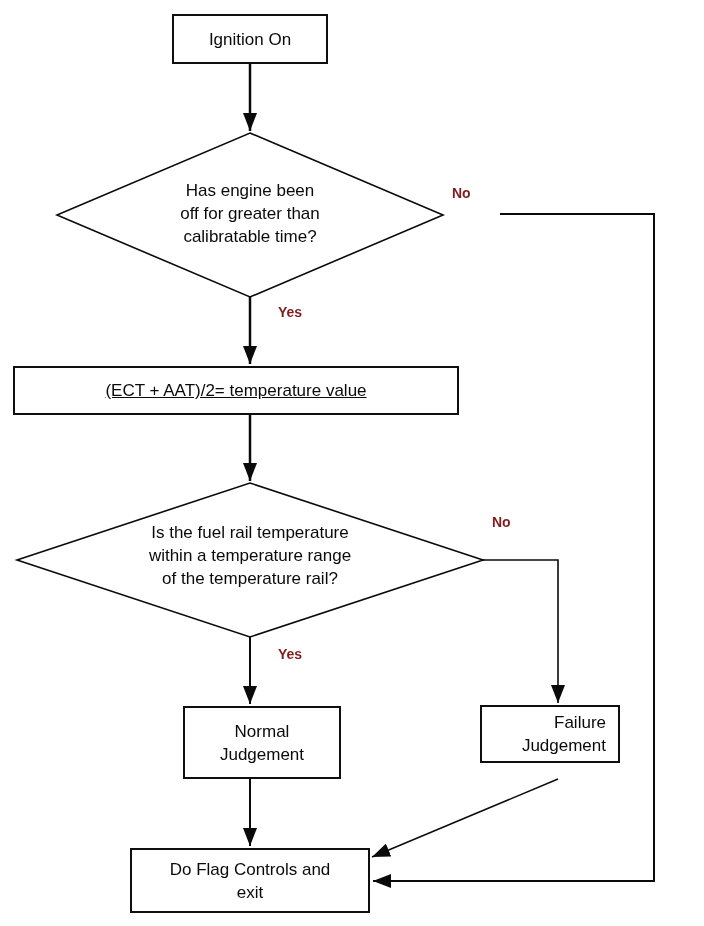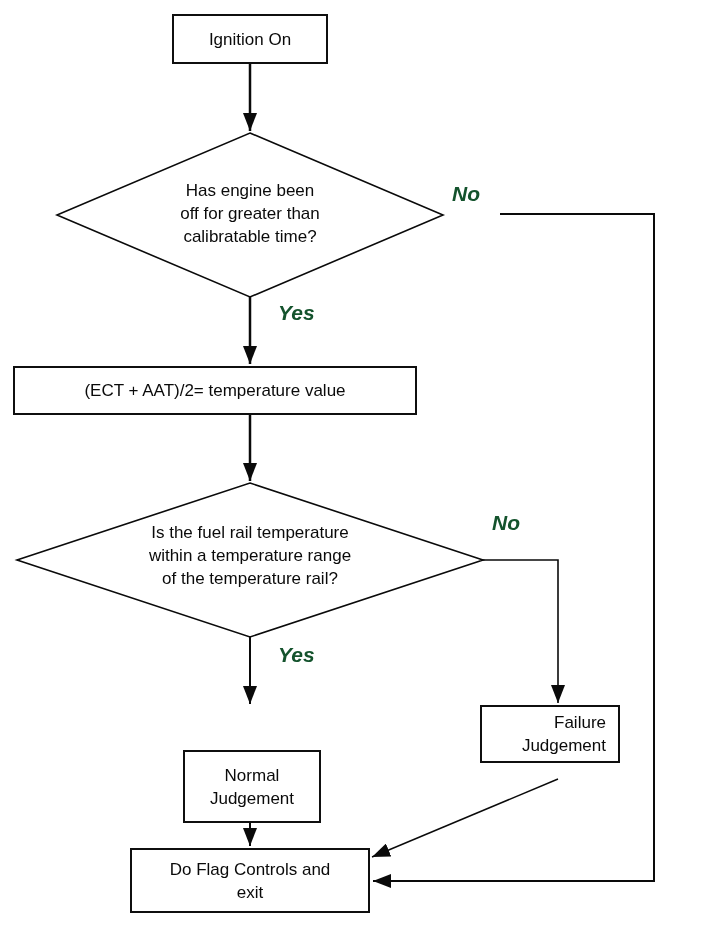--- a/index.html
+++ b/index.html
@@ -29,34 +29,33 @@
   .rect-node {
     border: 2px solid #0f0f0f;
     background: #ffffff;
     text-align: center;
   }
   .diamond-text {
     text-align: center;
     background: transparent;
   }
   .node-ignition   { left: 172px; top: 14px;  width: 156px; height: 50px; }
-  .node-formula    { left: 13px;  top: 366px; width: 404px; height: 49px; }
-  .node-normal     { left: 183px; top: 706px; width: 138px; height: 73px; margin-top: 44px; }
+  .node-formula    { left: 13px;  top: 366px; width: 446px; height: 49px; text-decoration: underline; }
+  .node-normal     { left: 183px; top: 706px; width: 158px; height: 73px; }
   .node-failure    { left: 480px; top: 705px; width: 140px; height: 58px; text-align: right; padding-right: 12px; }
   .node-doflag     { left: 130px; top: 848px; width: 240px; height: 65px; }
   .d1-text         { left: 100px; top: 179px; width: 300px; }
   .d2-text         { left: 55px;  top: 521px; width: 390px; }
   .edge-label {
     position: absolute;
     font-weight: bold;
-    font-size: 21px;
+    font-size: 14px;
     line-height: 19px;
-    color: #14532d;
+    color: #7f1d1d;
     white-space: nowrap;
-    font-style: italic;
   }
   .label-no1  { left: 452px; top: 184px; }
   .label-yes1 { left: 278px; top: 303px; }
   .label-no2  { left: 492px; top: 513px; }
   .label-yes2 { left: 278px; top: 645px; }
   .line { display: block; }
 </style>
 </head>
 <body>
 

